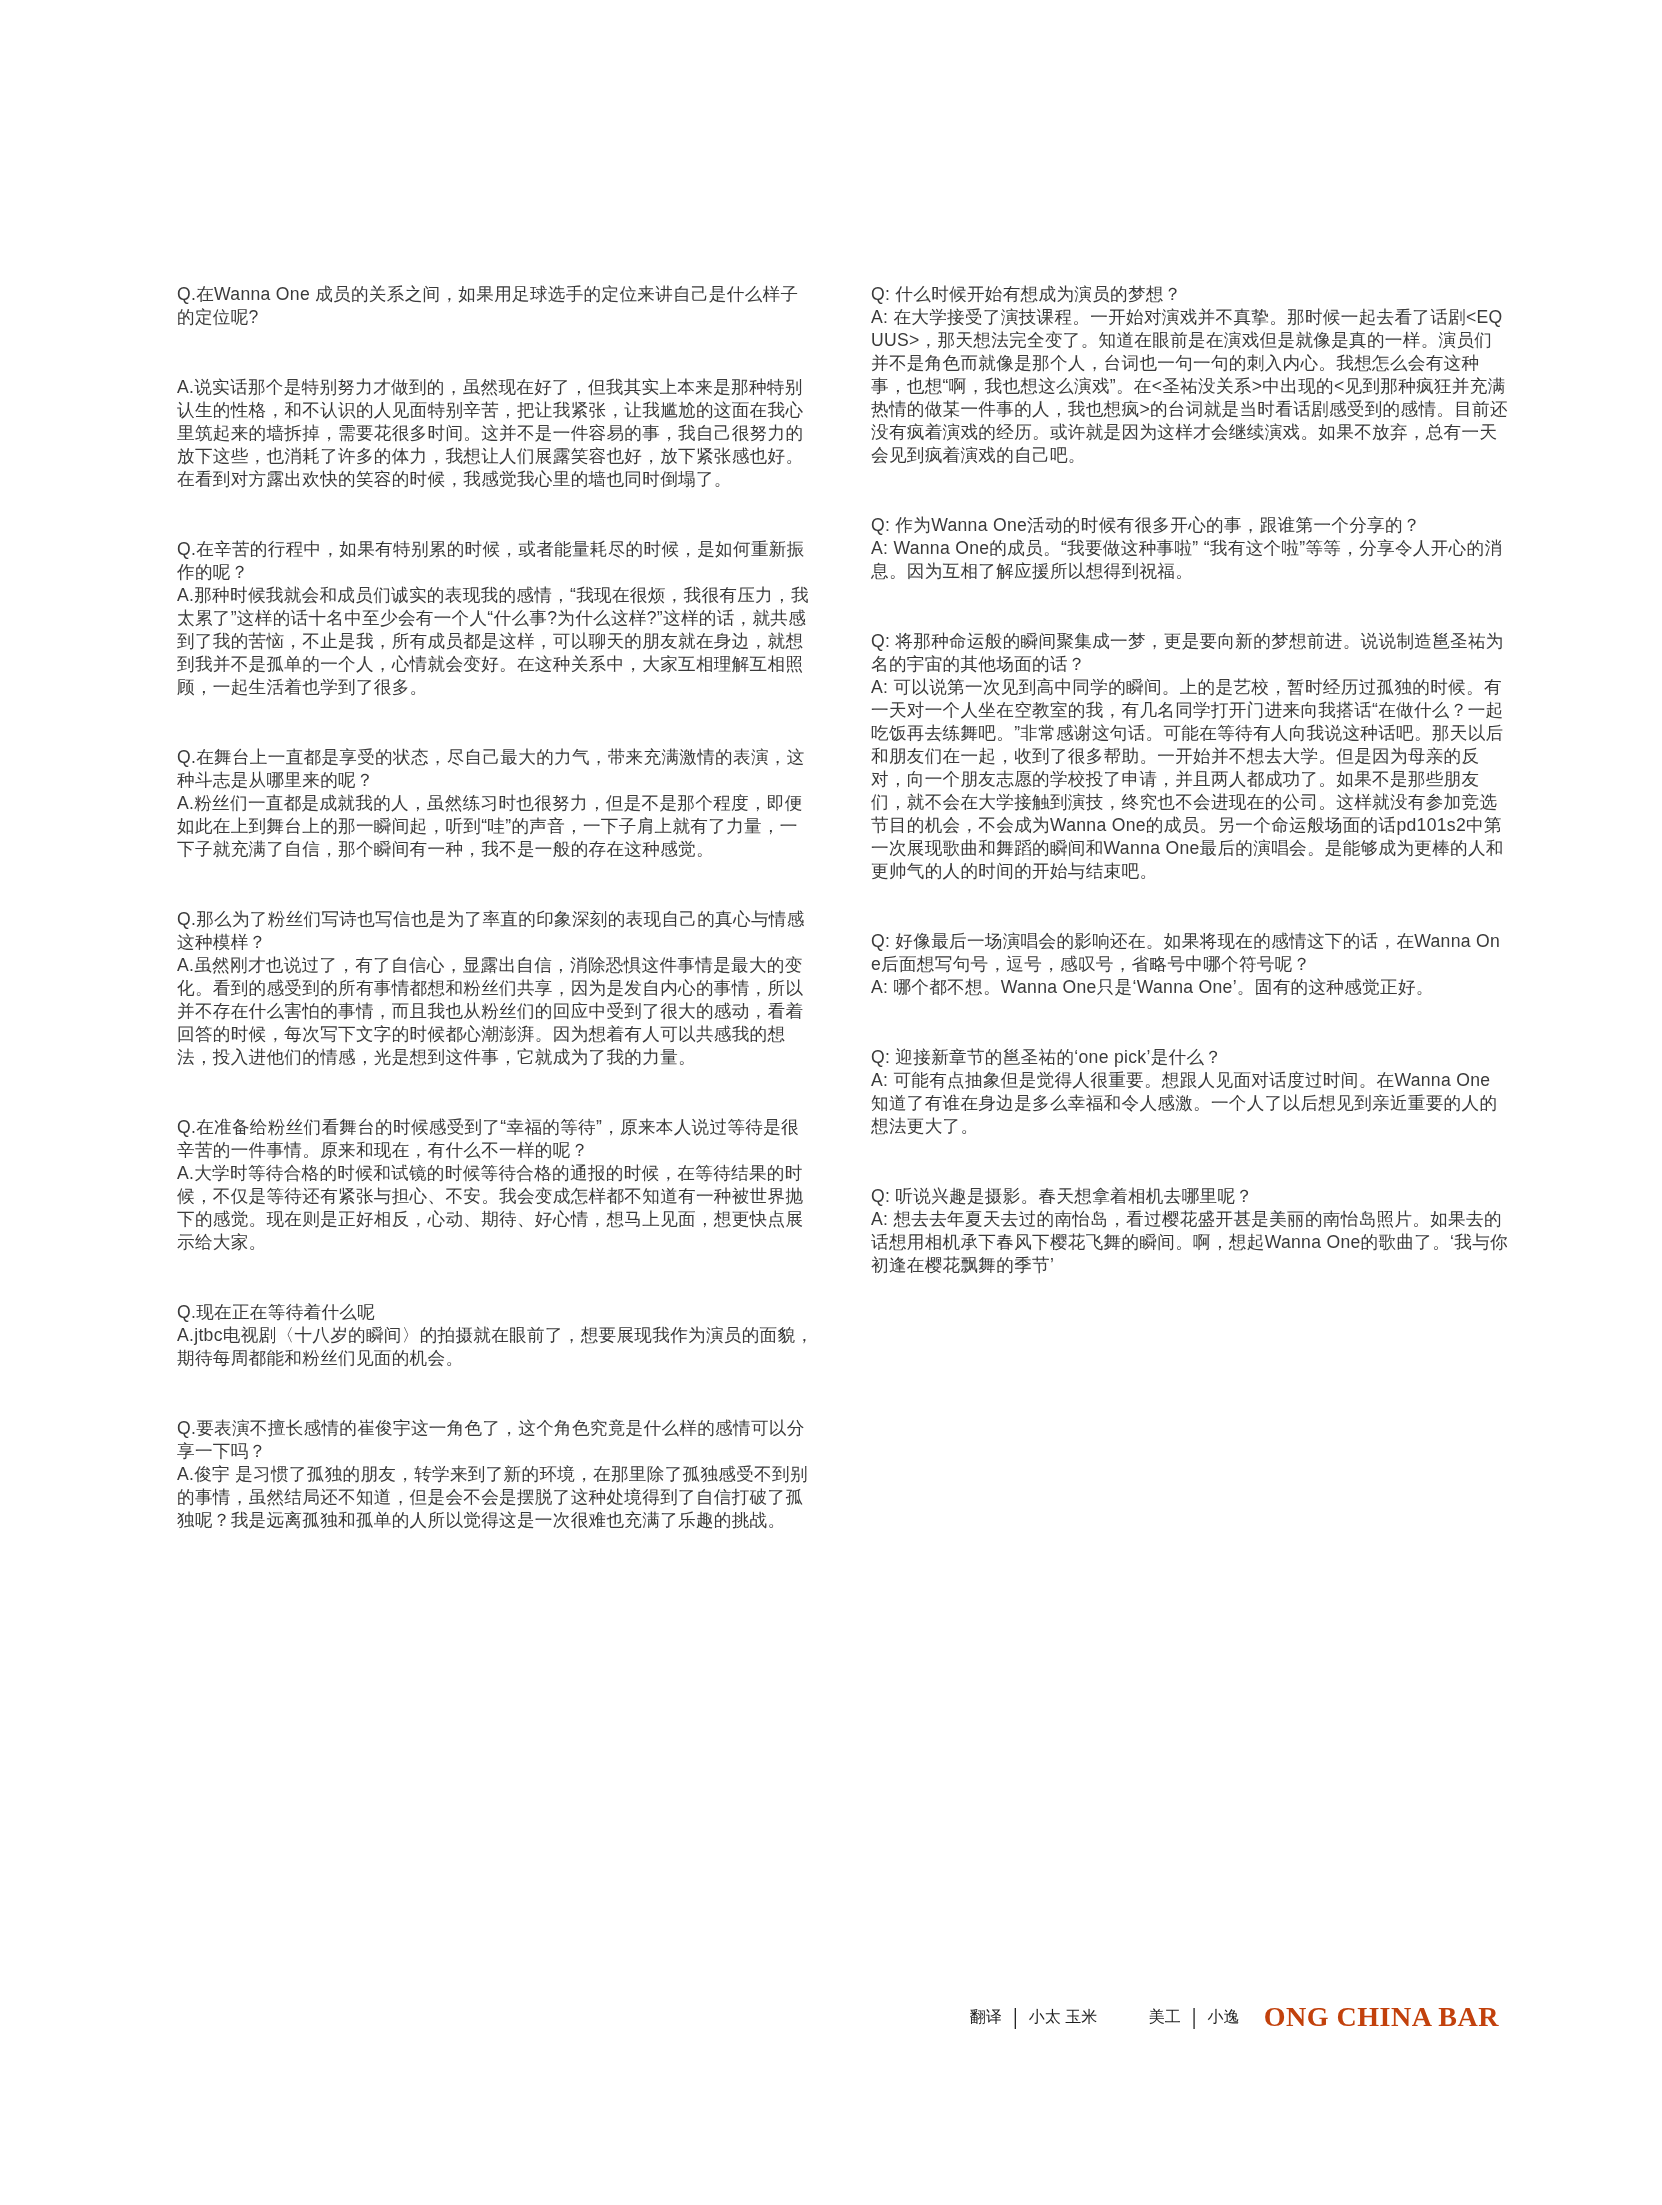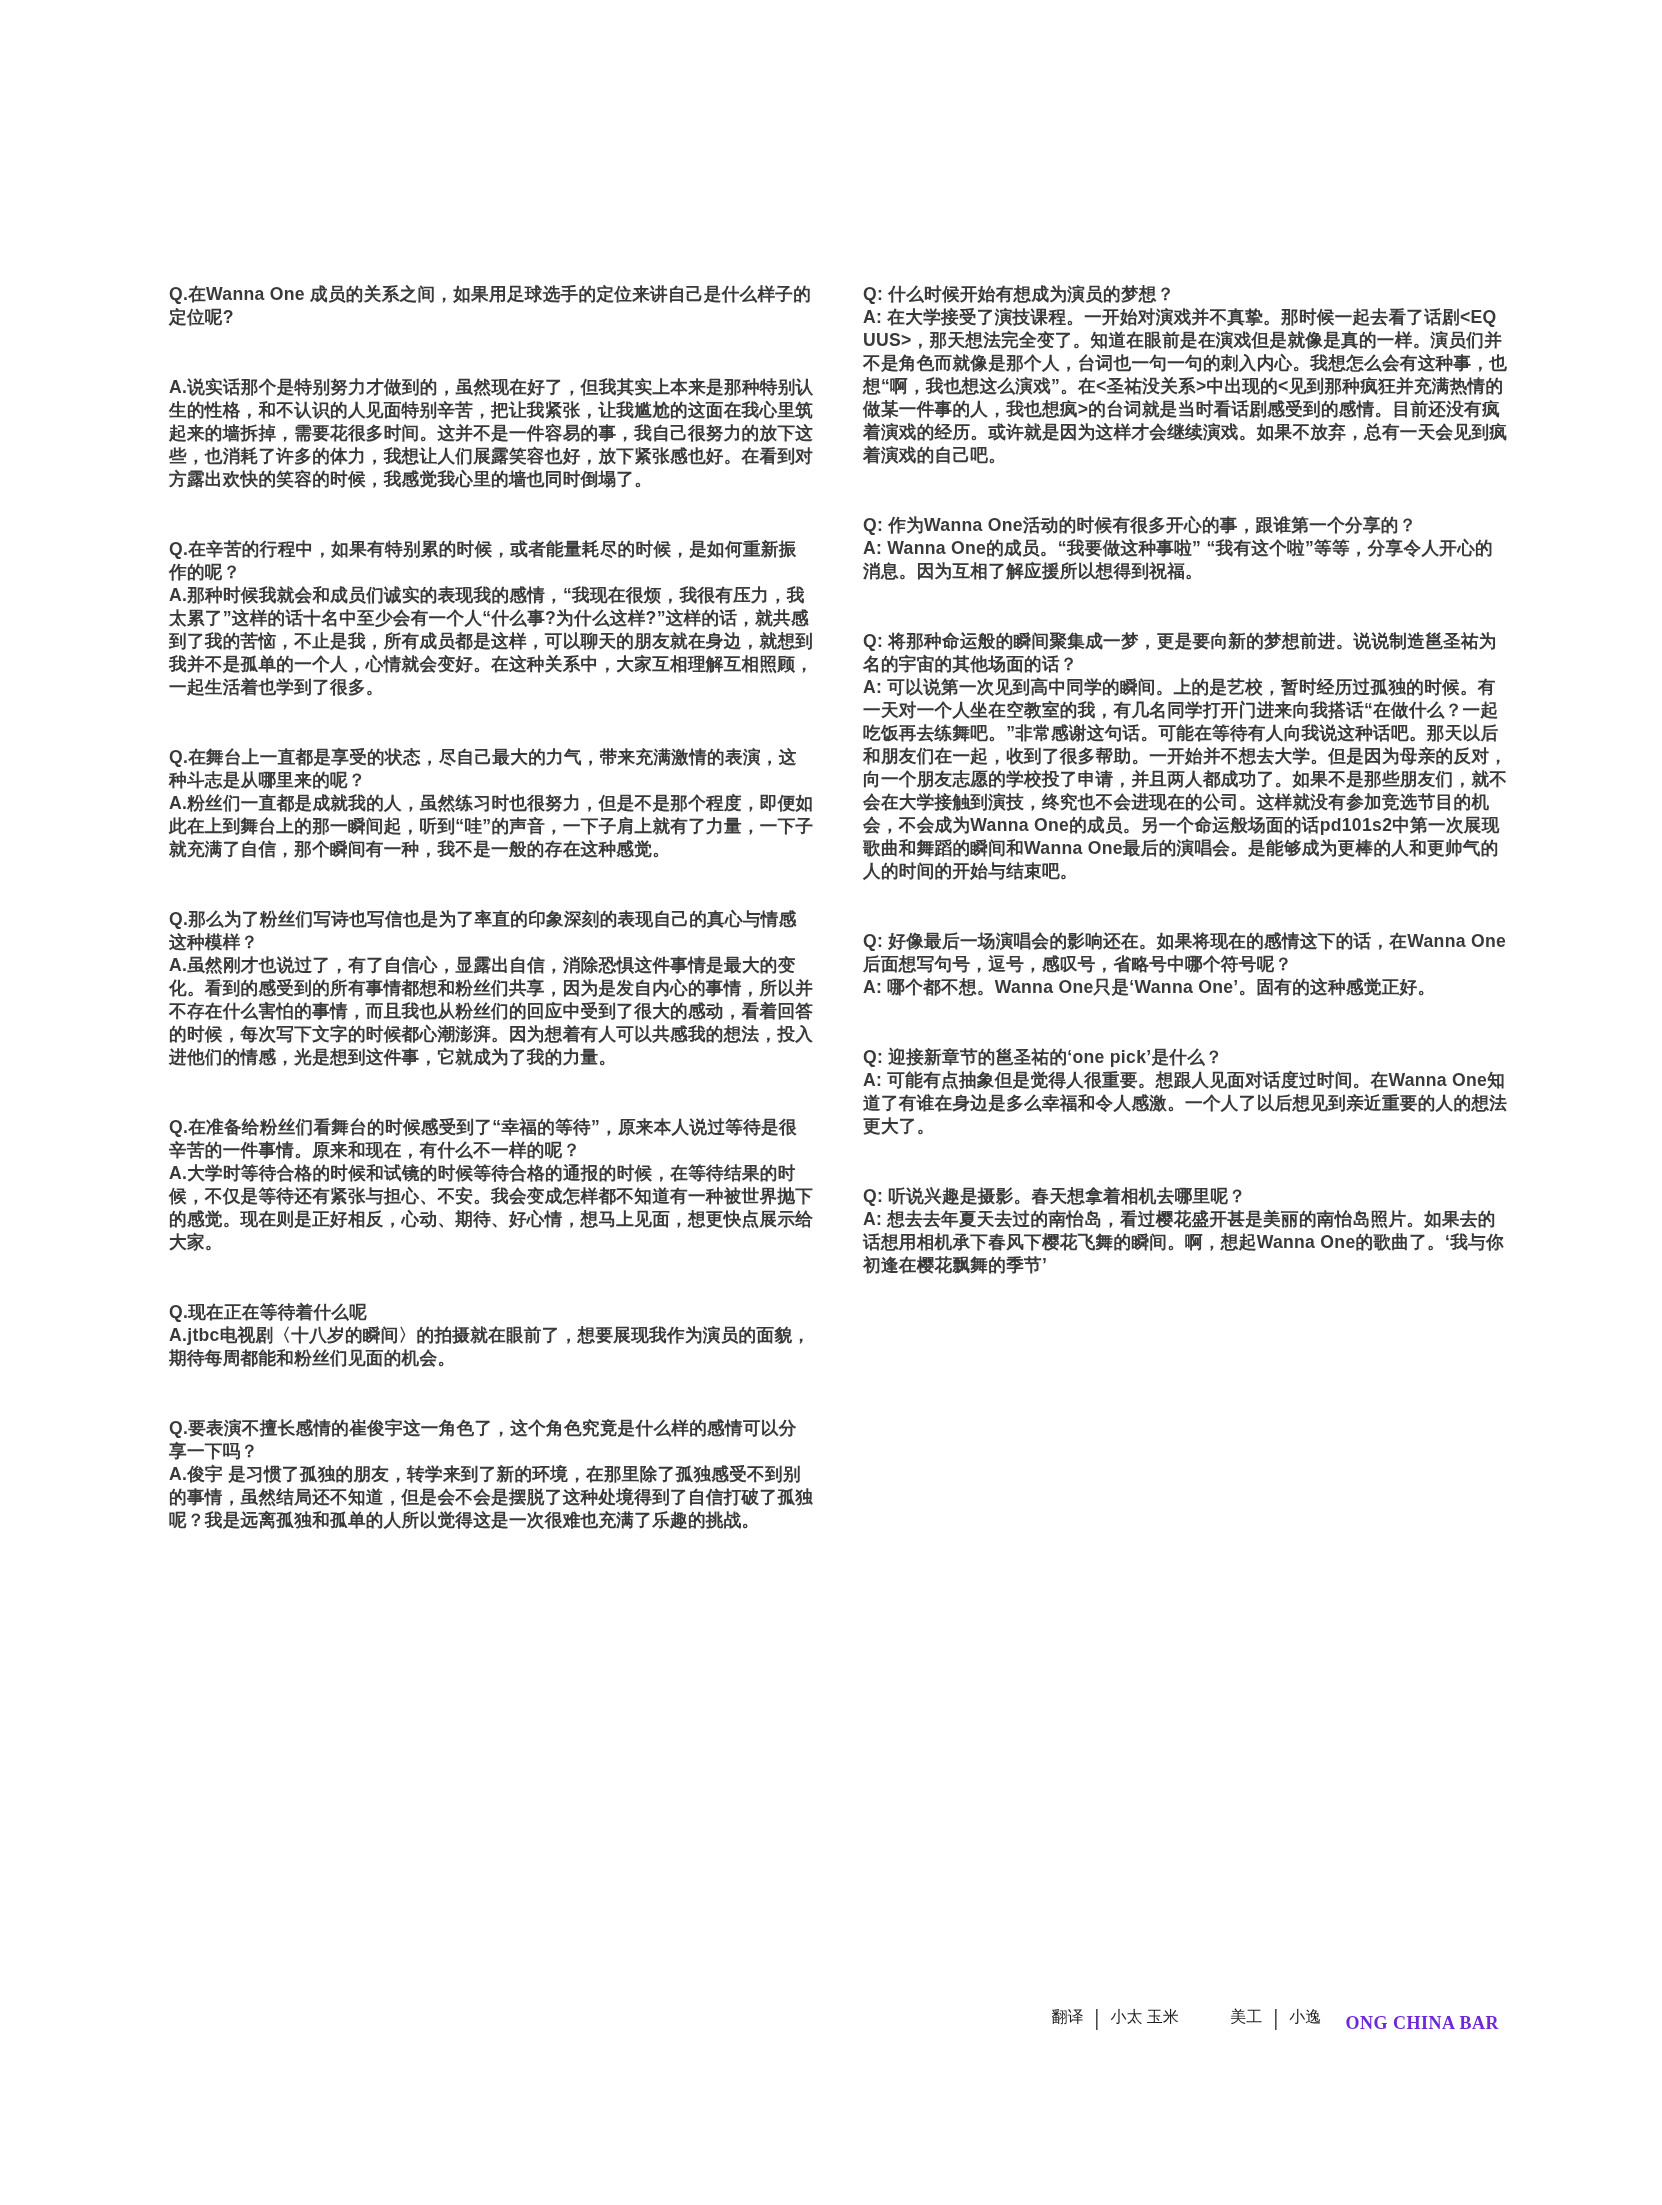--- a/index.html
+++ b/index.html
@@ -16,21 +16,21 @@
     position:absolute;
     top:283px;
     width:653px;
     font-size:17.6px;
     line-height:23px;
     text-align:left;
     letter-spacing:0.3px;
   }
   .col-left{left:161px;}
   .col-right{left:855px;}
-  .qa{margin:0 0 47px 8px;font-weight:bold;}
+  .qa{margin:0 0 47px 16px;}
   .qa p{margin:0;word-break:break-all;}
   .footer{
     position:absolute;
     top:2001px;
     right:163px;
     display:flex;
     align-items:center;
     gap:19px;
     font-size:16px;
     color:#1d1d1d;
@@ -40,25 +40,24 @@
     display:inline-block;
     font-weight:400;
     transform:scaleY(1.5);
     margin:0 1px;
   }
   .footer .grp{display:inline-flex;gap:10.4px;align-items:center;}
   .footer .spacer{display:inline-block;width:13.5px;}
   .brand{
     font-family:"Liberation Serif","DejaVu Serif",serif;
     font-weight:700;
-    font-size:18px;
+    font-size:28px;
     letter-spacing:0.5px;
-    color:#6d28d9;
+    color:#c2410c;
     margin-left:5.2px;
-    margin-top:12px;
   }
 </style>
 </head>
 <body>
 
 <div class="page">
 
   <div class="col col-left">
 
       <section class="qa">

